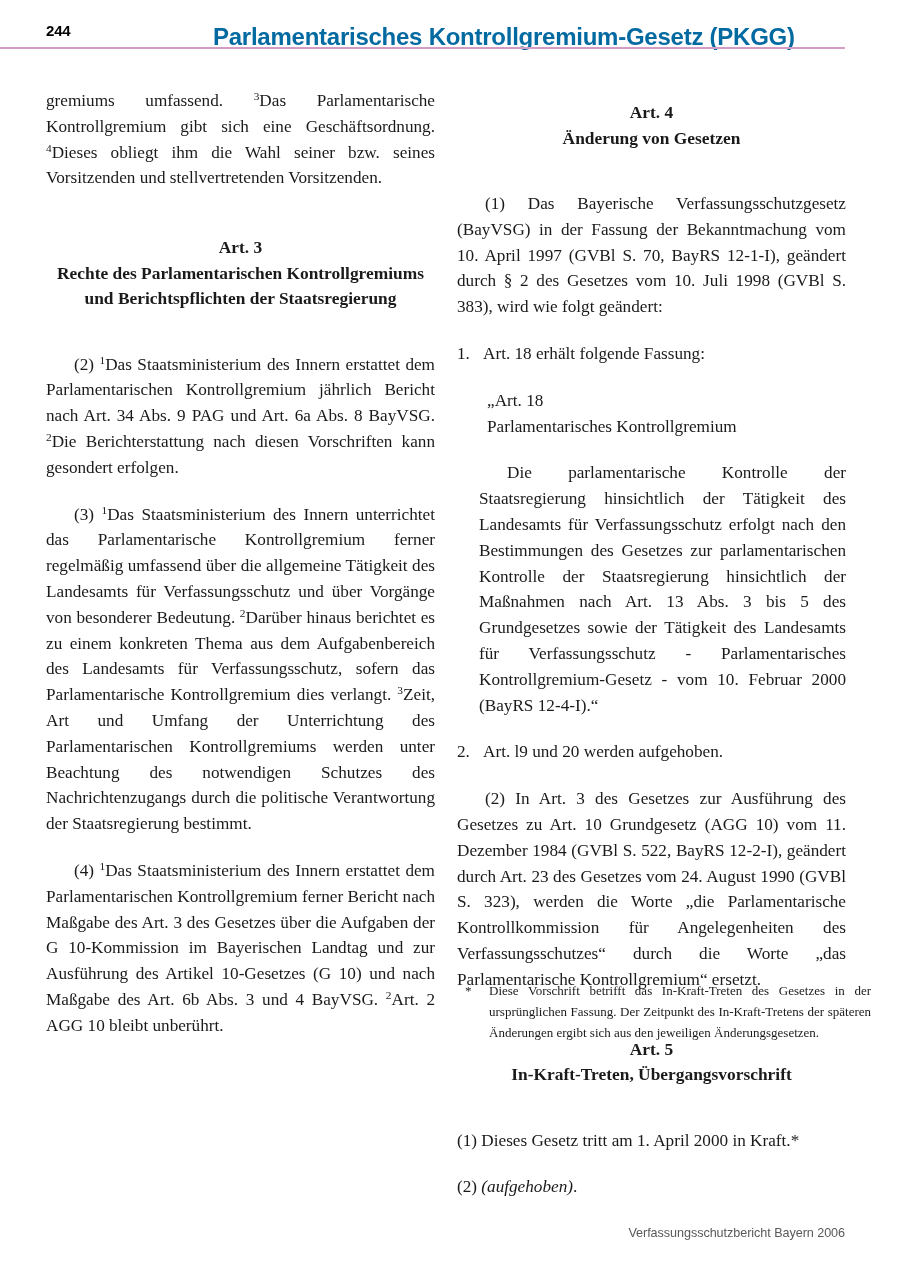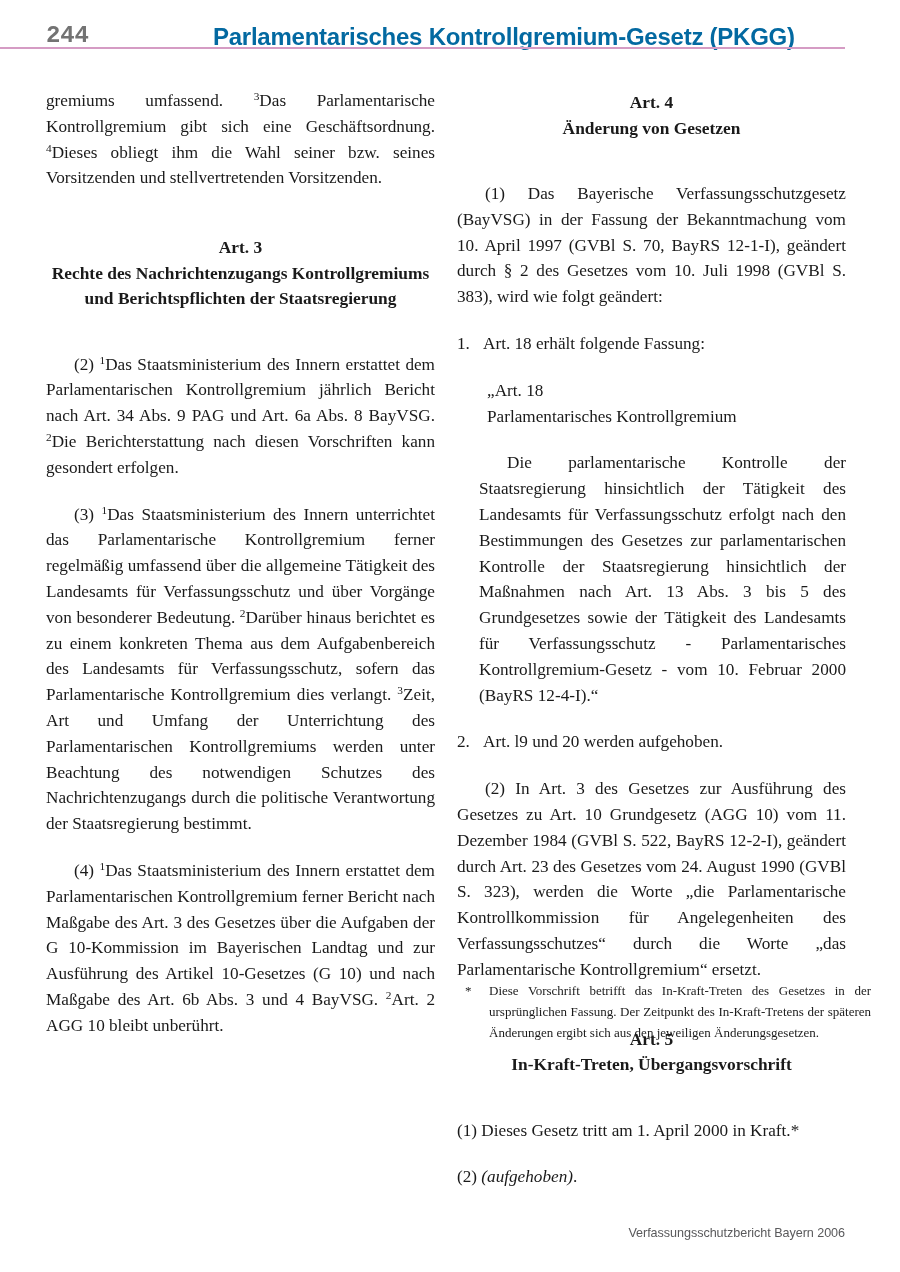--- a/index.html
+++ b/index.html
@@ -22,25 +22,25 @@
     position: absolute;
     top: 22px;
     left: 0;
     width: 845px;
     height: 30px;
   }
   .page-number {
     position: absolute;
     left: 46px;
     top: 0;
-    font-family: Liberation Mono, monospace;
+    font-family: Liberation Sans, sans-serif;
     font-weight: bold;
-    font-size: 24px;
+    font-size: 15px;
     letter-spacing: -0.2px;
-    color: #737373;
+    color: #000000;
   }
   .header-title {
     position: absolute;
     left: 213px;
     top: 1px;
     font-family: "Liberation Sans", "DejaVu Sans", sans-serif;
     font-weight: bold;
     font-size: 24px;
     letter-spacing: -0.25px;
     color: #0369a1;
@@ -100,21 +100,21 @@
     margin: 0;
     text-align: center;
     font-size: 17.4px;
     font-weight: bold;
     line-height: 25.5px;
   }
   h2.art-head .art-num { display: block; }
   h2.art-head .art-title { display: block; }
 
   .head-block { margin-top: 44px; }
-  .head-block.tight { margin-top: 2px; }
+  .head-block.tight { margin-top: 12px; }
   .head-block + p { margin-top: 40px; }
 
   .quote-head {
     margin: 8px;
     font-size: 17.2px;
     line-height: 25.8px;
     font-weight: normal;
   }
   .quote-head span { display: block; }
 
@@ -165,21 +165,21 @@
 
 <div class="columns">
 
   <div class="col">
 
     <p class="body-par flush"><span>gremiums umfassend. </span><sup class="fn">3</sup><span>Das Parlamentarische Kontrollgremium gibt sich eine Geschäftsordnung. </span><sup class="fn">4</sup><span>Dieses obliegt ihm die Wahl seiner bzw. seines Vorsitzenden und stellvertretenden Vorsitzenden.</span></p>
 
     <div class="head-block">
       <h2 class="art-head">
         <span class="art-num">Art. 3</span>
-        <span class="art-title">Rechte des Nachrichtenzugangs Kontrollgremiums</span>
+        <span class="art-title">Rechte des Parlamentarischen Kontrollgremiums</span>
         <span class="art-title">und Berichtspflichten der Staatsregierung</span>
       </h2>
     </div>
 
 
     <p class="body-par flush" style="text-indent:28px"><span>(2) </span><sup class="fn">1</sup><span>Das Staatsministerium des Innern erstattet dem Parlamentarischen Kontrollgremium jährlich Bericht nach Art. 34 Abs. 9 PAG und Art. 6a Abs. 8 BayVSG. </span><sup class="fn">2</sup><span>Die Berichterstattung nach diesen Vorschriften kann gesondert erfolgen.</span></p>
 
     <p class="body-par flush" style="text-indent:28px"><span>(3) </span><sup class="fn">1</sup><span>Das Staatsministerium des Innern unterrichtet das Parlamentarische Kontrollgremium ferner regelmäßig umfassend über die allgemeine Tätigkeit des Landesamts für Verfassungsschutz und über Vorgänge von besonderer Bedeutung. </span><sup class="fn">2</sup><span>Darüber hinaus berichtet es zu einem konkreten Thema aus dem Aufgabenbereich des Landesamts für Verfassungsschutz, sofern das Parlamentarische Kontrollgremium dies verlangt. </span><sup class="fn">3</sup><span>Zeit, Art und Umfang der Unterrichtung des Parlamentarischen Kontrollgremiums werden unter Beachtung des notwendigen Schutzes des Nachrichtenzugangs durch die politische Verantwortung der Staatsregierung bestimmt.</span></p>
 
     <p class="body-par flush" style="text-indent:28px"><span>(4) </span><sup class="fn">1</sup><span>Das Staatsministerium des Innern erstattet dem Parlamentarischen Kontrollgremium ferner Bericht nach Maßgabe des Art. 3 des Gesetzes über die Aufgaben der G 10-Kommission im Bayerischen Landtag und zur Ausführung des Artikel 10-Gesetzes (G 10) und nach Maßgabe des Art. 6b Abs. 3 und 4 BayVSG. </span><sup class="fn">2</sup><span>Art. 2 AGG 10 bleibt unberührt.</span></p>

